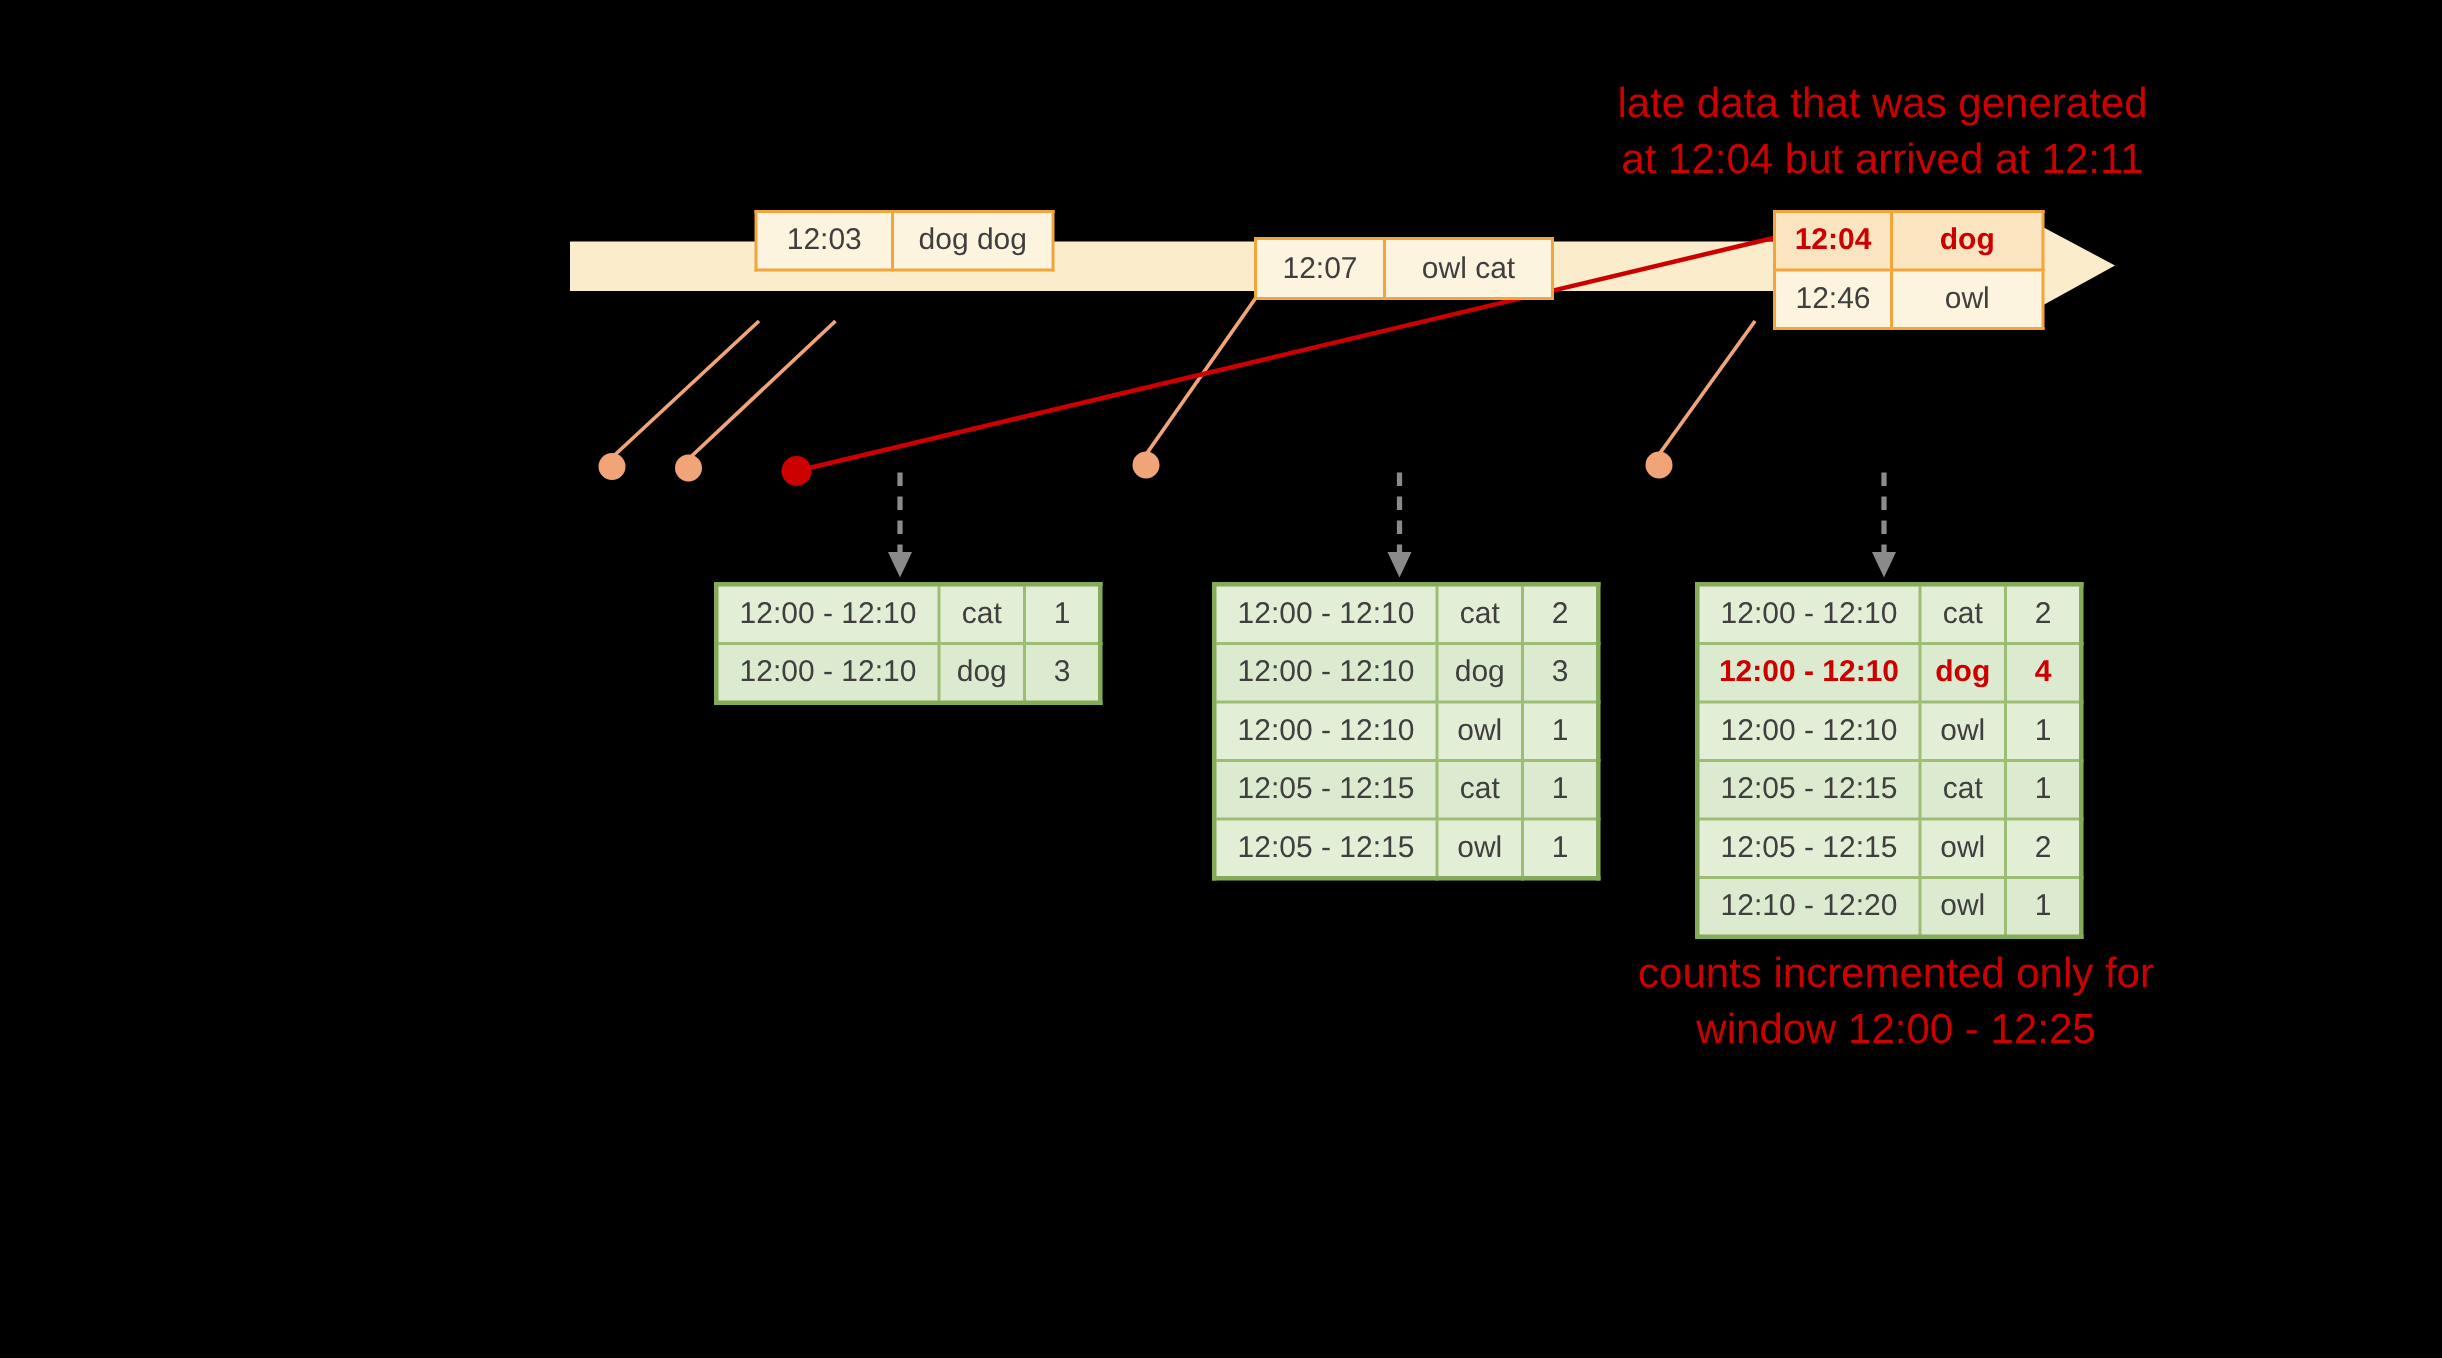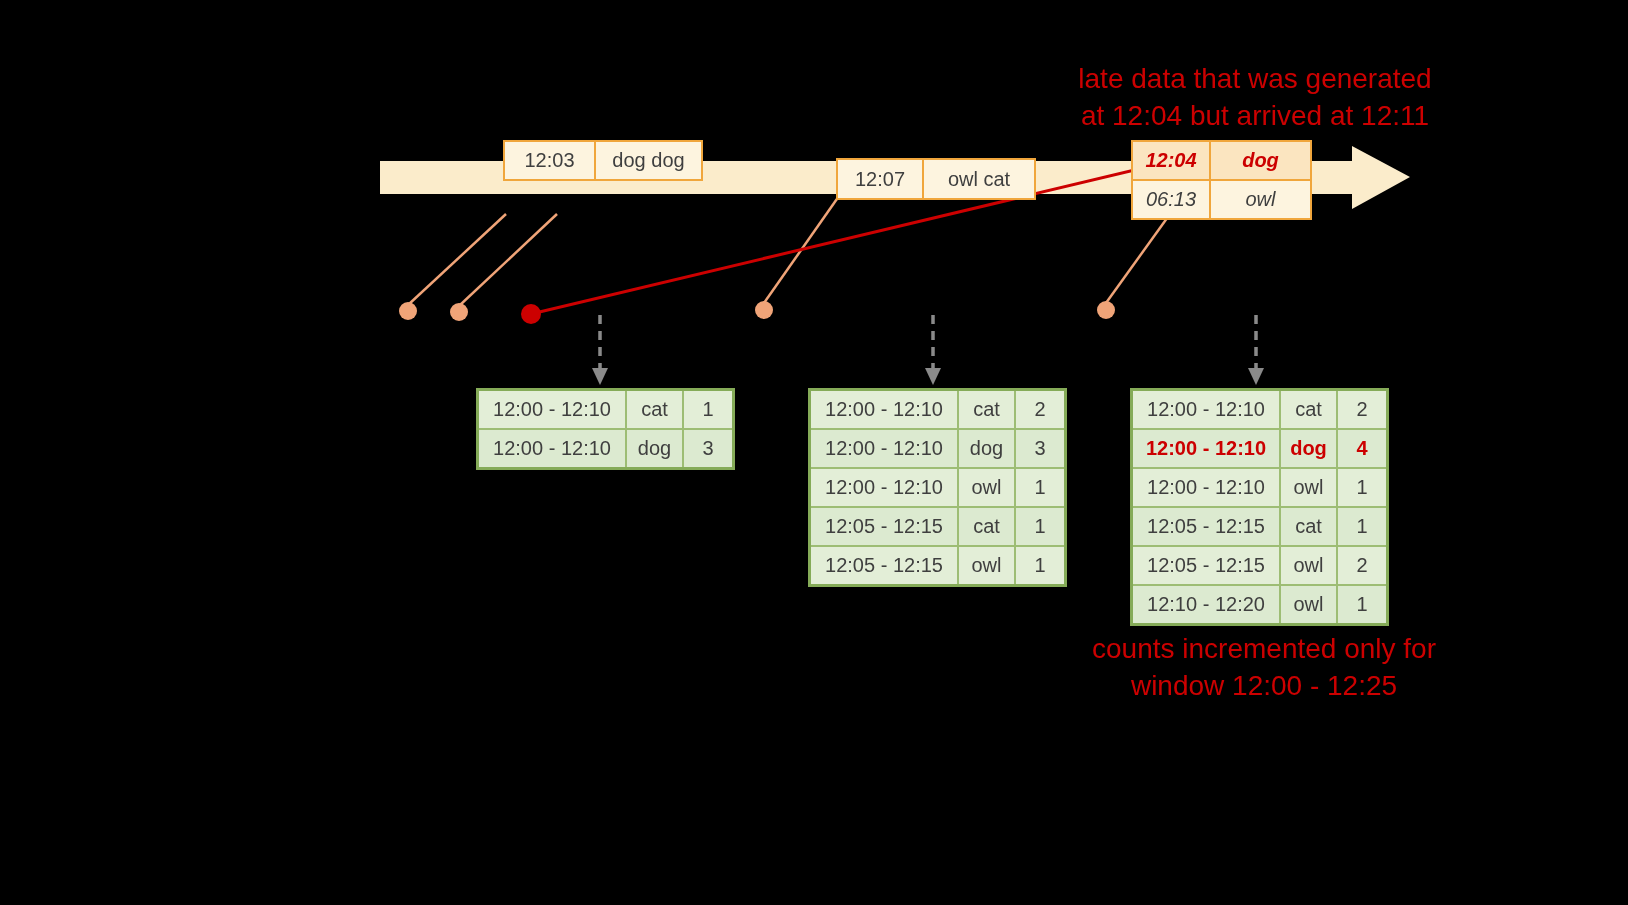--- a/index.html
+++ b/index.html
@@ -20,21 +20,21 @@
   body{
     width:1628px;height:905px;background:#000;position:relative;overflow:hidden;
     font-family:"Liberation Sans","DejaVu Sans",sans-serif;
   }
   #diagram{position:absolute;inset:0;}
   #art{position:absolute;left:0;top:0;pointer-events:none;}
   .annotation{
     position:absolute;color:var(--accent-red);
     font-size:28px;line-height:37px;text-align:center;width:440px;
   }
-  .annotation.top{left:1035px;top:60px;}
+  .annotation.top{left:1035px;top:50px;}
   .annotation.bottom{left:1044px;top:630px;}
   table{border-collapse:collapse;position:absolute;table-layout:fixed;}
   .event-box{border:2px solid var(--event-border);}
   .event-box td{
     border:2px solid var(--event-border);background:var(--event-fill);
     font-size:20px;color:var(--cell-text);text-align:center;padding:0;
   }
   .event-box tr.late td{
     background:var(--late-fill);color:var(--accent-red);font-weight:bold;
   }
@@ -101,28 +101,28 @@
       </tbody>
     </table>
     <table class="event-box" style="left: 836px; top: 158px;">
       <tbody>
         <tr>
           <td style="width: 84px; height: 38px; margin-top: 23px;">12:07</td>
           <td style="width: 110px; height: 38px;">owl cat</td>
         </tr>
       </tbody>
     </table>
-    <table class="event-box" style="left: 1131px; top: 140px; font-style: italic;">
+    <table class="event-box" style="left: 1182px; top: 140px;">
       <tbody>
         <tr class="late">
           <td style="width: 76px; height: 37px;">12:04</td>
           <td style="width: 99px; height: 37px;">dog</td>
         </tr>
         <tr>
-          <td style="width: 76px; height: 37px;">06:13</td>
+          <td style="width: 76px; height: 37px;">12:46</td>
           <td style="width: 99px; height: 37px;">owl</td>
         </tr>
       </tbody>
     </table>
     <table class="result-table" style="left: 476px; top: 388px;">
       <tbody>
         <tr>
           <td style="width: 146px; height: 37px;">12:00 - 12:10</td>
           <td style="width: 55px; height: 37px;">cat</td>
           <td style="width: 48px; height: 37px;">1</td>

